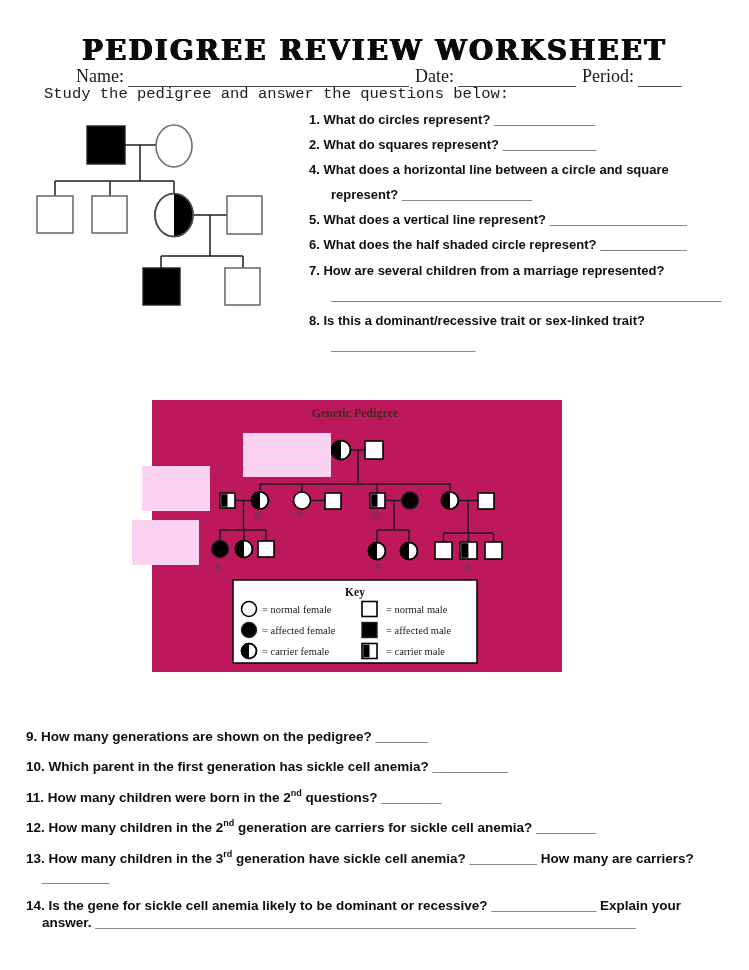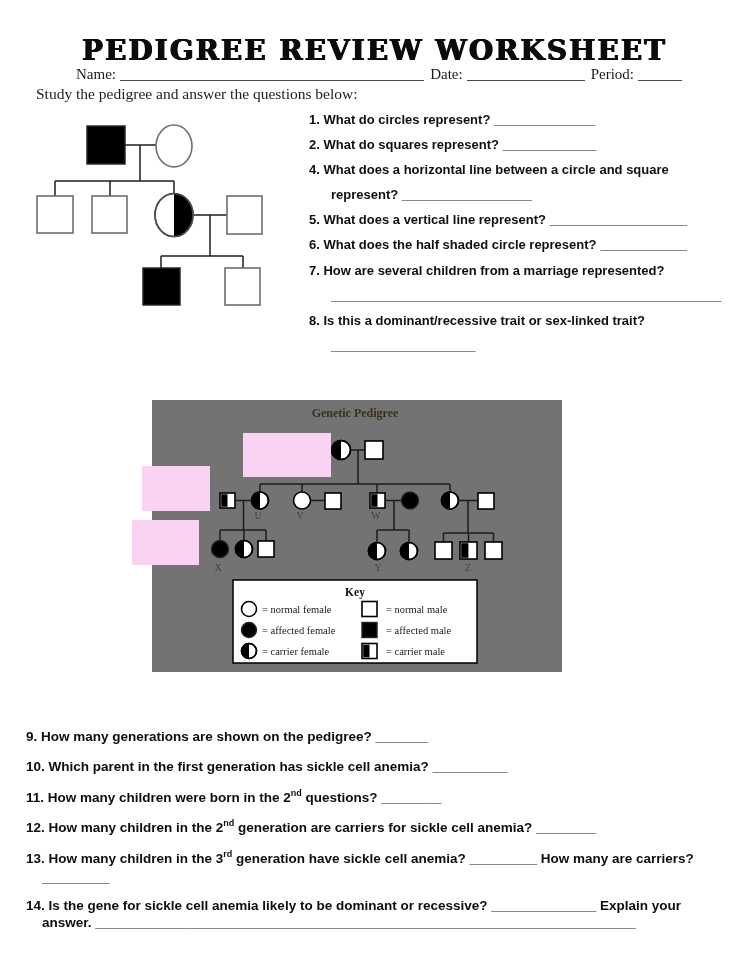--- a/index.html
+++ b/index.html
@@ -11,48 +11,48 @@
 
   
   .title{
     top:34px;left:0;width:749px;text-align:center;
     font-family:"DejaVu Serif","Liberation Serif",serif;
     font-weight:bold;font-size:28px;letter-spacing:2px;color:#0b0b0b;
     text-shadow:0.6px 0 0 #0b0b0b,-0.6px 0 0 #0b0b0b,0 0.4px 0 #0b0b0b;
     white-space:nowrap;
   }
   .name-row{
-    top:66px;left:76px;width:606px;display:flex;
-    font-family:"Liberation Serif",serif;font-size:15px;color:#1a1a1a;white-space:nowrap;
+    top:66px;left:76px;width:606px;display:flex;align-items:flex-end;
+    font-family:"Liberation Serif",serif;font-size:18px;color:#1a1a1a;white-space:nowrap;
   }
   .blank{display:inline-block;border-bottom:1.2px solid #4a4a4a;height:14px;}
   .name-row .lbl{margin-right:4px;}
   .nb1{flex:1;margin-right:6px;}
   .nb2{width:118px;margin-right:6px;}
   .nb3{width:44px;}
   .instruction{
-    top:85px;left:36px;
-    font-family:Liberation Serif, serif;font-size:15.5px;color:#1d1d1d;
+    top:85px;left:44px;
+    font-family:Liberation Mono, monospace;font-size:15.5px;color:#1d1d1d;
   }
 
   
   .qtop{
     top:107px;left:285px;width:455px;
     font-size:13px;font-weight:bold;color:#0f0f0f;margin-left:24px;
   }
   .qtop .qline{height:25.1px;line-height:25.1px;white-space:nowrap;}
   .qtop .indent{padding-left:22px;}
 
   
   .fig1{top:116px;left:30px;}
 
   
   .cream{
     top:400px;left:152px;width:410px;height:272px;
-    background:#737373;
+    background:#be185d;
   }
   .pink{background:#fbd3f2;z-index:3;}
   .pink1{top:433px;left:243px;width:88px;height:44px;}
   .pink2{top:466px;left:142px;width:68px;height:45px;}
   .pink3{top:520px;left:132px;width:67px;height:45px;}
   .fig2svg{position:absolute;top:0;left:0;}
 
   svg .ped-line{stroke:#1c1c1c;stroke-width:1.5;fill:none;}
   svg .g-stroke{stroke:#6e6e6e;stroke-width:1.6;fill:#ffffff;}
   svg .g-stroke-d{stroke:#4c4c4c;stroke-width:1.6;fill:#ffffff;}

